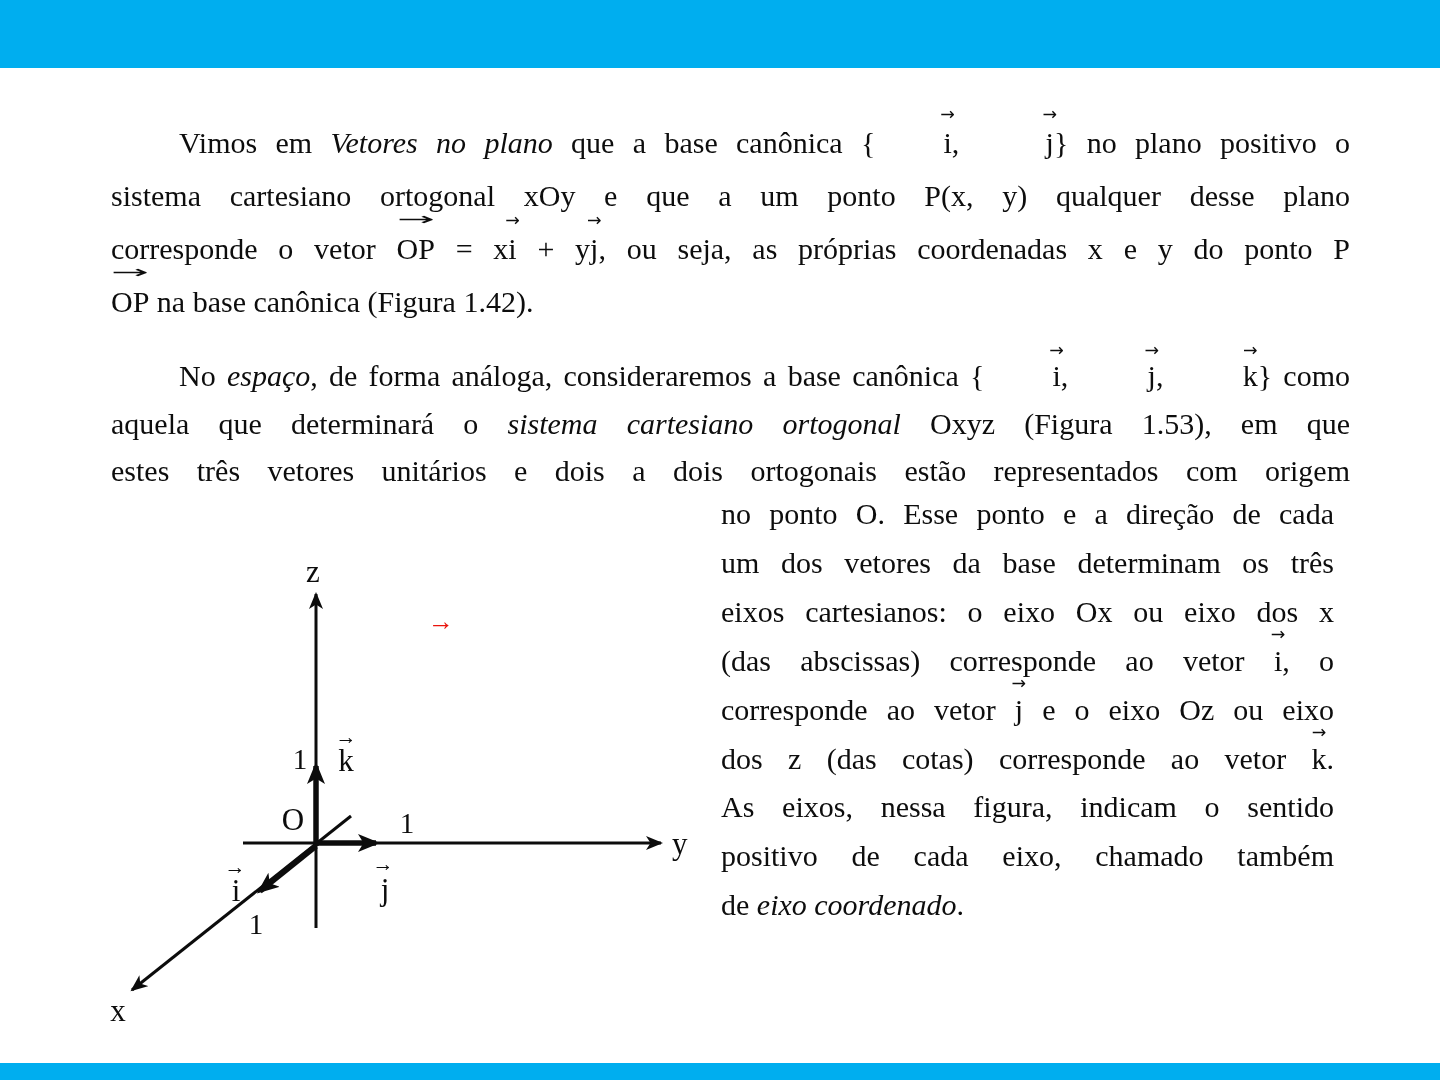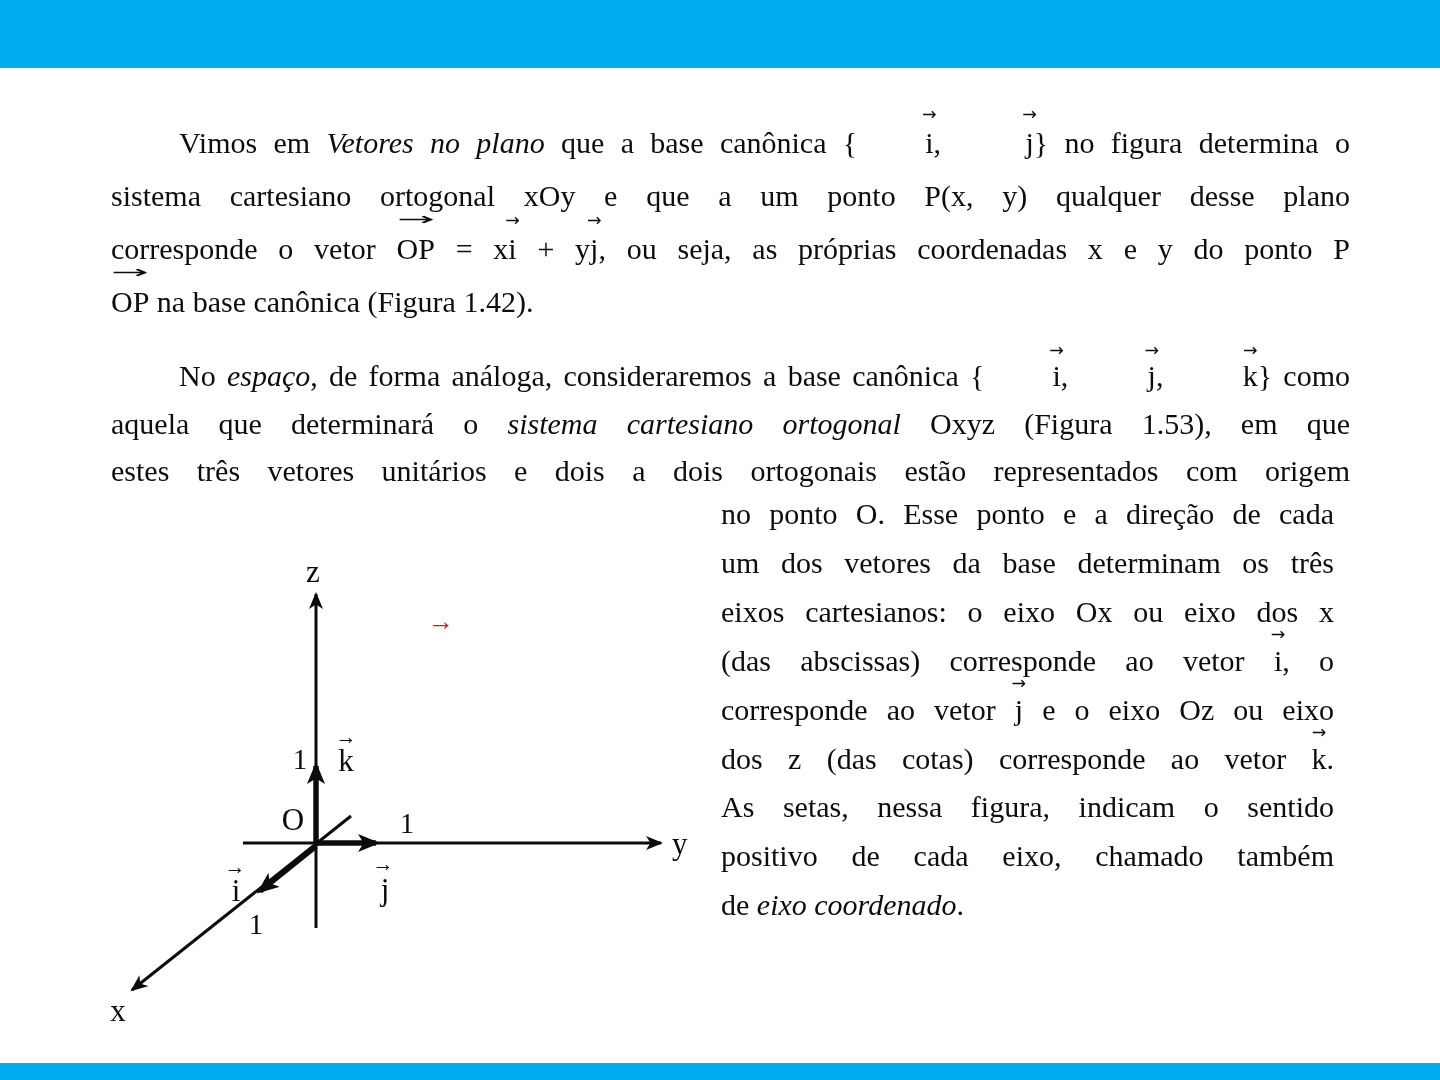--- a/index.html
+++ b/index.html
@@ -40,40 +40,40 @@
   .vline{stroke:#0c0c0c;stroke-width:5.5;}
 </style>
 </head>
 <body>
 
 <div class="page">
 
   <div class="banner banner-top" style="background-color: rgb(0, 174, 239);"></div>
 
   <div class="textblock p1">
-      <div class="tline indent"><span>Vimos em </span><span class="it">Vetores no plano</span><span> que a base canônica {</span><span class="vec"><span class="arr">→</span>i</span><span>, </span><span class="vec"><span class="arr">→</span>j</span><span>} no figura determina o</span></div>
+      <div class="tline indent"><span>Vimos em </span><span class="it">Vetores no plano</span><span> que a base canônica {</span><span class="vec"><span class="arr">→</span>i</span><span>, </span><span class="vec"><span class="arr">→</span>j</span><span>} no plano positivo o</span></div>
       <div class="tline"><span>sistema cartesiano ortogonal xOy e que a um ponto P(x, y) qualquer desse plano</span></div>
       <div class="tline"><span>corresponde o vetor </span><span class="vec ovec"><span class="arr">→</span>OP</span><span> = x</span><span class="vec"><span class="arr">→</span>i</span><span> + y</span><span class="vec"><span class="arr">→</span>j</span><span>, ou seja, as próprias coordenadas x e y do ponto P</span></div>
       <div class="tline nolast"><span class="vec ovec"><span class="arr">→</span>OP</span><span> na base canônica (Figura 1.42).</span></div>
     </div>
 
   <div class="textblock p2">
       <div class="tline indent"><span>No </span><span class="it">espaço</span><span>, de forma análoga, consideraremos a base canônica {</span><span class="vec"><span class="arr">→</span>i</span><span>, </span><span class="vec"><span class="arr">→</span>j</span><span>, </span><span class="vec"><span class="arr">→</span>k</span><span>} como</span></div>
       <div class="tline"><span>aquela que determinará o </span><span class="it">sistema cartesiano ortogonal</span><span> Oxyz (Figura 1.53), em que</span></div>
       <div class="tline"><span>estes três vetores unitários e dois a dois ortogonais estão representados com origem</span></div>
     </div>
 
   <div class="textblock rcol">
       <div class="tline"><span>no ponto O. Esse ponto e a direção de cada</span></div>
       <div class="tline"><span>um dos vetores da base determinam os três</span></div>
       <div class="tline"><span>eixos cartesianos: o eixo Ox ou eixo dos x</span></div>
       <div class="tline"><span>(das abscissas) corresponde ao vetor </span><span class="vec"><span class="arr">→</span>i</span><span>, o</span></div>
       <div class="tline"><span>corresponde ao vetor </span><span class="vec"><span class="arr">→</span>j</span><span> e o eixo Oz ou eixo</span></div>
       <div class="tline"><span>dos z (das cotas) corresponde ao vetor </span><span class="vec"><span class="arr">→</span>k</span><span>.</span></div>
-      <div class="tline"><span>As setas, nessa figura, indicam o sentido</span></div>
+      <div class="tline"><span>As eixos, nessa figura, indicam o sentido</span></div>
       <div class="tline"><span>positivo de cada eixo, chamado também</span></div>
       <div class="tline nolast"><span>de </span><span class="it">eixo coordenado</span><span>.</span></div>
     </div>
 
   <div class="fig">
     <svg width="620" height="500" viewBox="0 0 620 500">
       <defs>
         <marker id="ah" markerUnits="userSpaceOnUse" markerWidth="18" markerHeight="15" refX="15" refY="7" orient="auto-start-reverse">
           <path d="M0,0 L17,7 L0,14 L4.5,7 Z" fill="#0c0c0c"></path>
         </marker>

